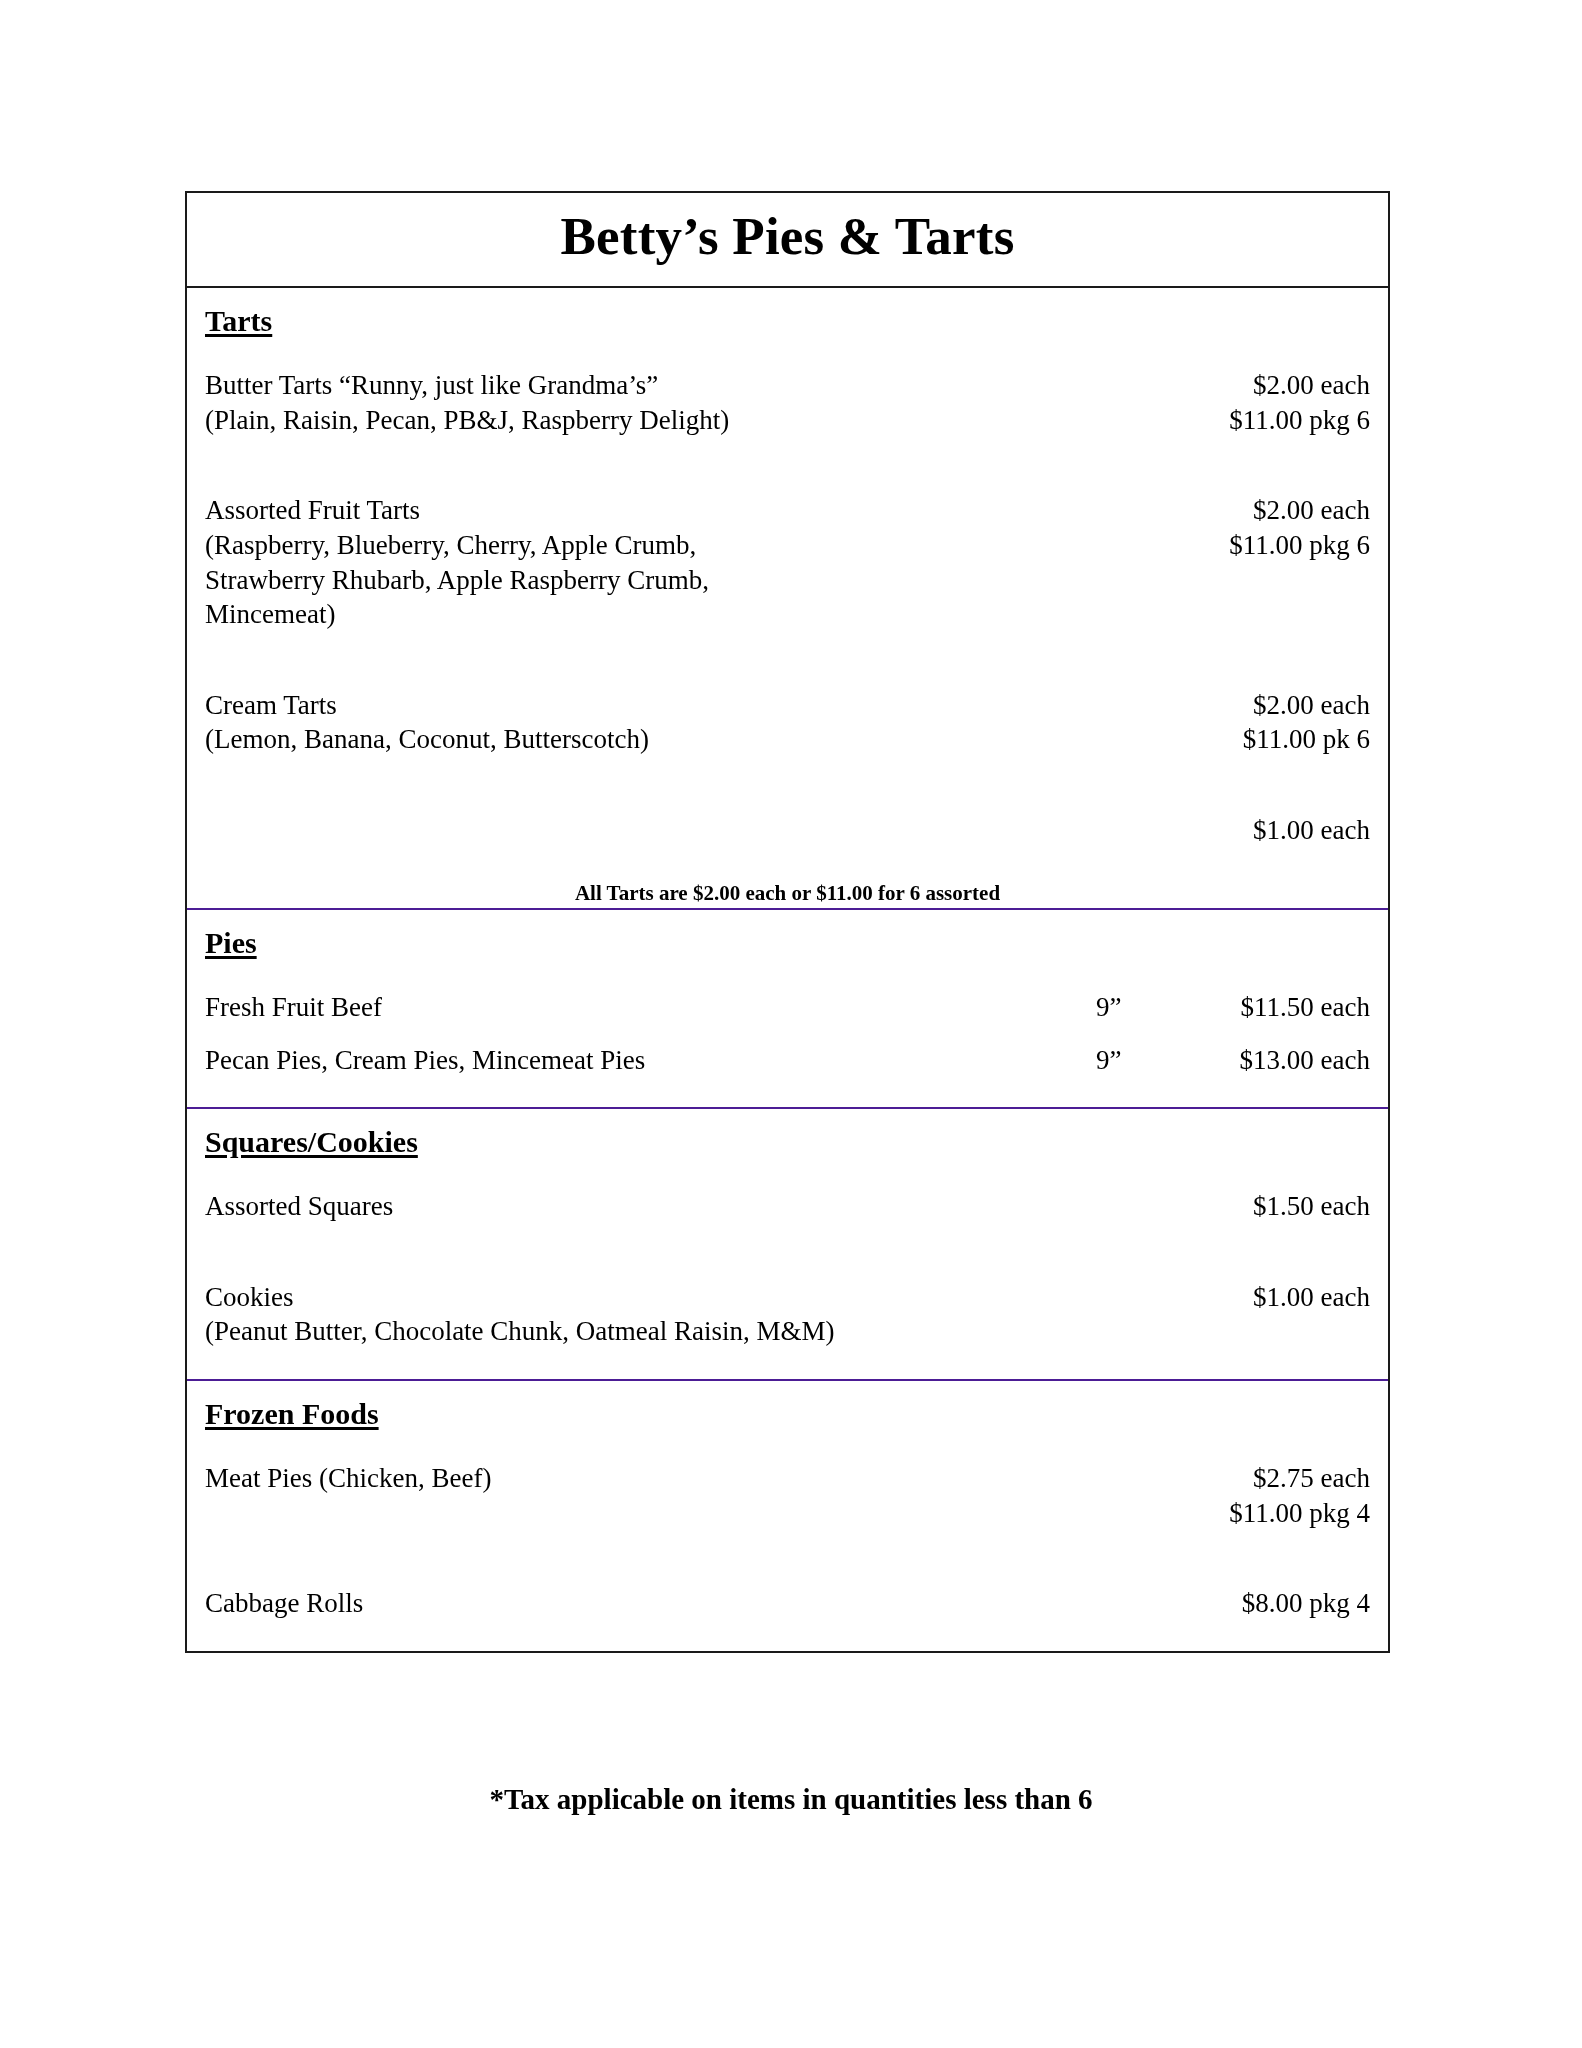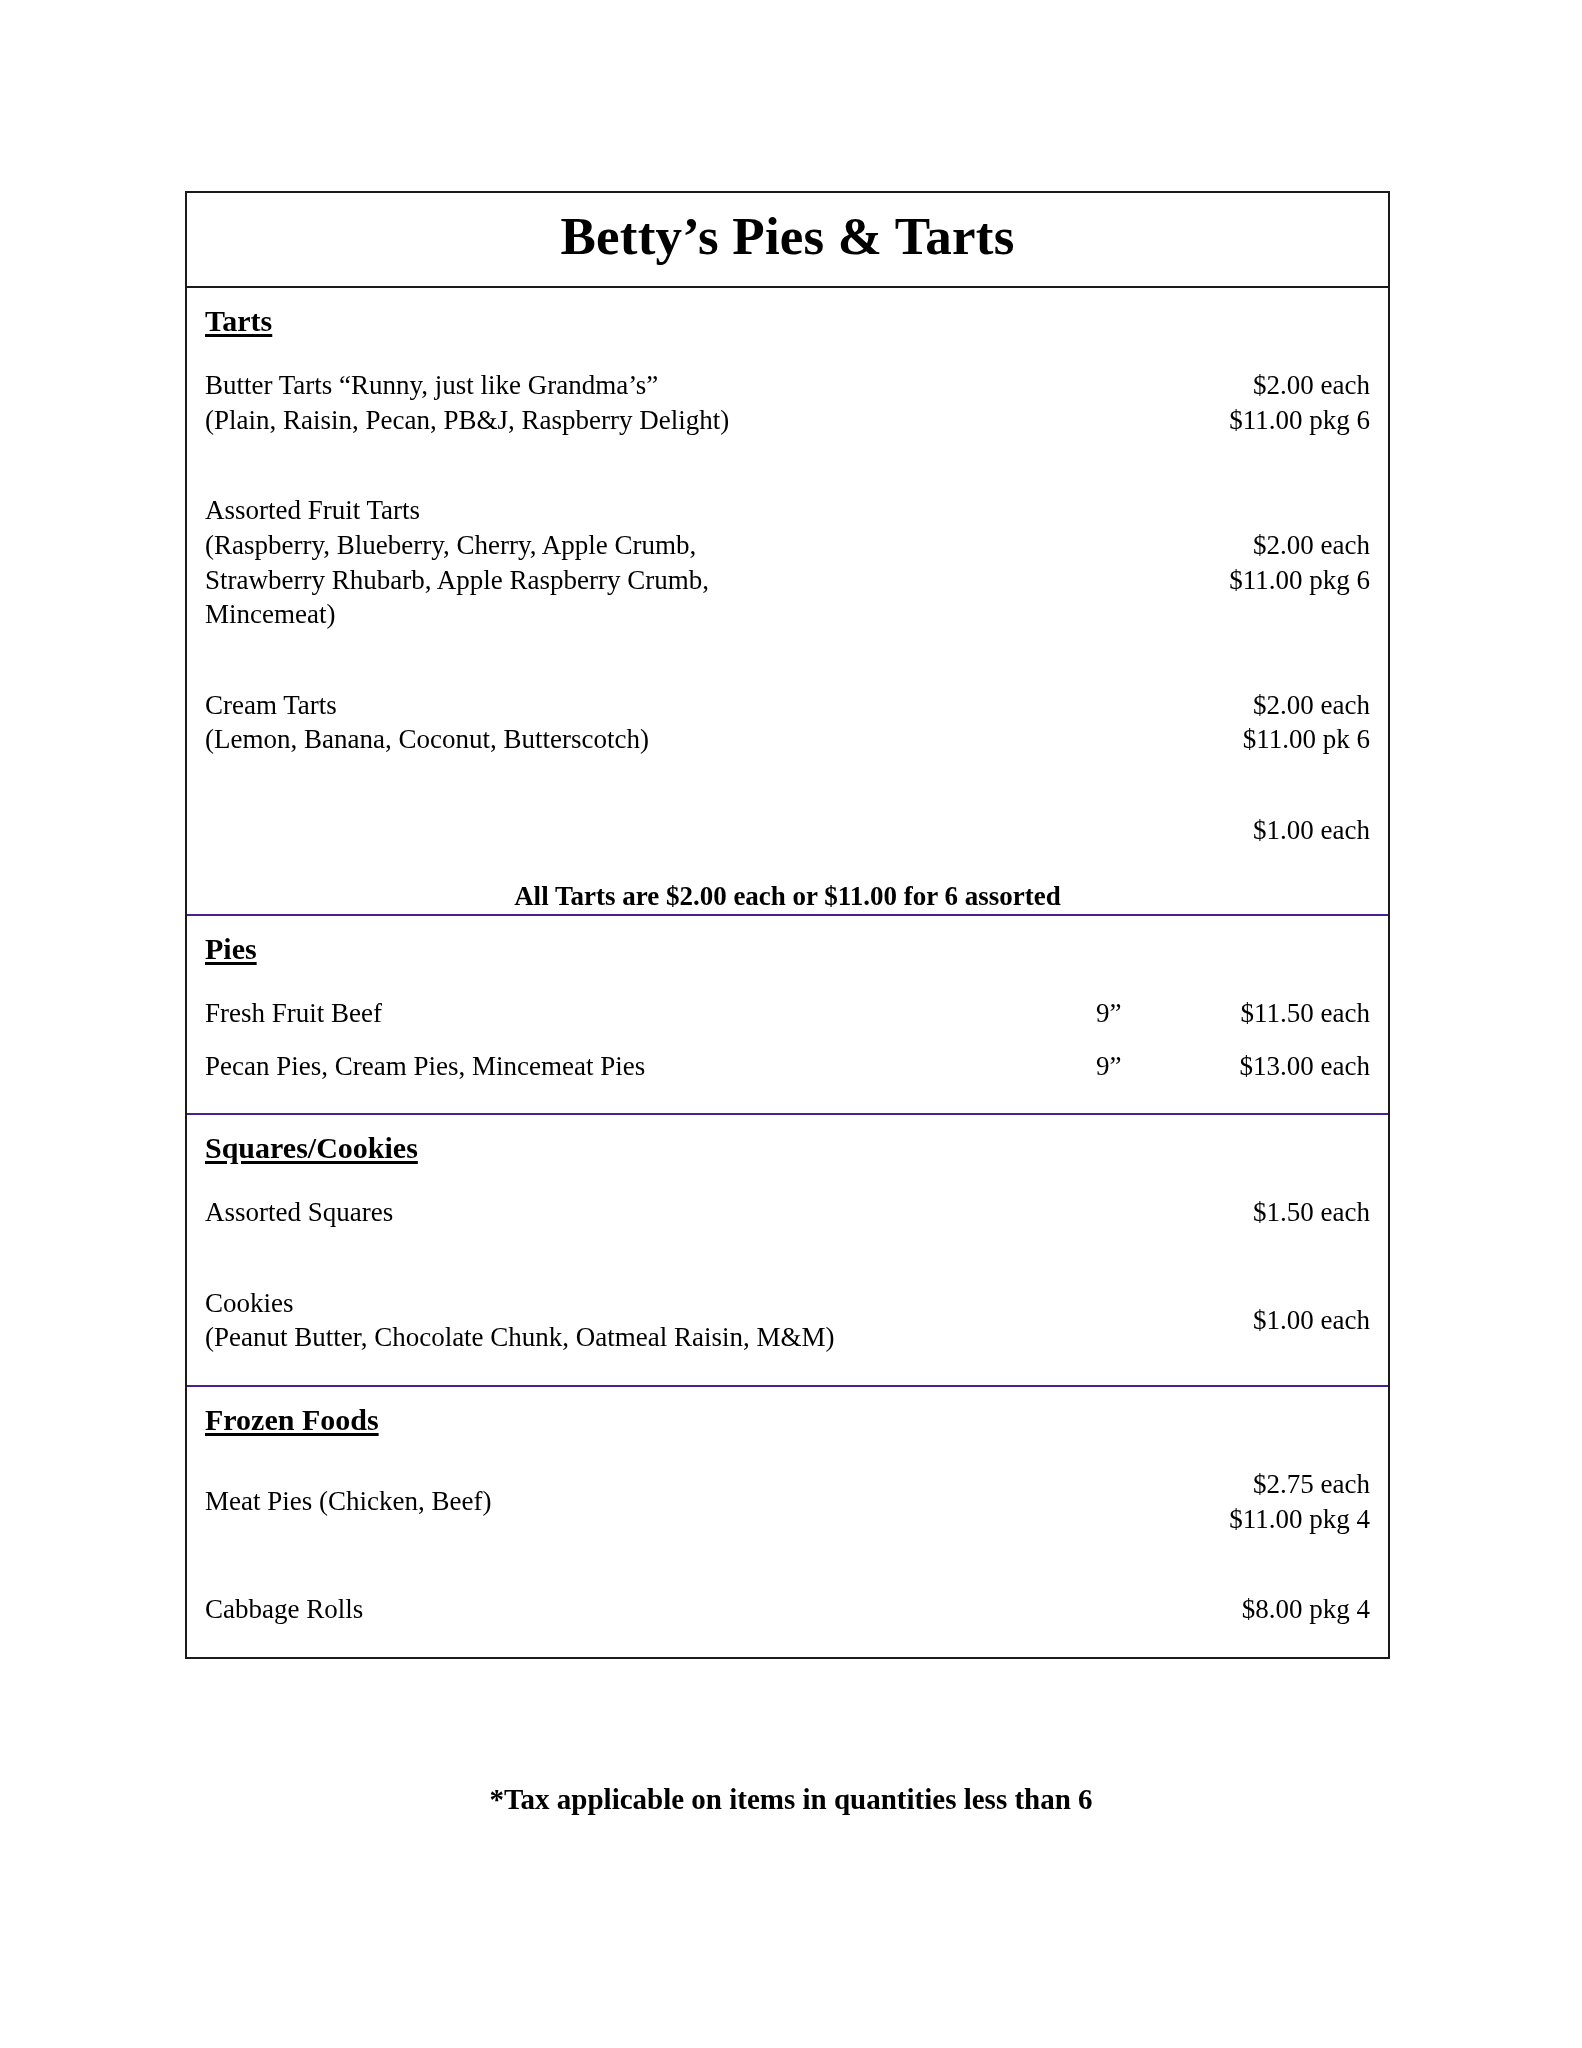--- a/index.html
+++ b/index.html
@@ -71,21 +71,21 @@
     display: inline-block;
   }
 
   
   .items {
     margin: 0;
     padding: 0;
   }
   .item {
     display: flex;
-    align-items: center;
+    align-items: flex-start;
     justify-content: space-between;
     padding: 0 18px 0 18px;
   }
   .item-names {
     font-size: 27px;
     line-height: 1.28;
     flex: 1 1 auto;
     padding-right: 16px;
   }
   .item-line {
@@ -109,21 +109,21 @@
   }
   .price-line {
     display: block;
   }
 
   .gap-lg { height: 56px; }
   .gap-md { height: 30px; }
   .gap-sm { height: 18px; }
 
   .section-note {
-    font-size: 27px;
+    font-size: 21px;
     font-weight: bold;
     text-align: center;
     margin: 0;
     padding: 4px 0 2px 0;
   }
 
   
   .footer-note {
     position: absolute;
     left: 0;

